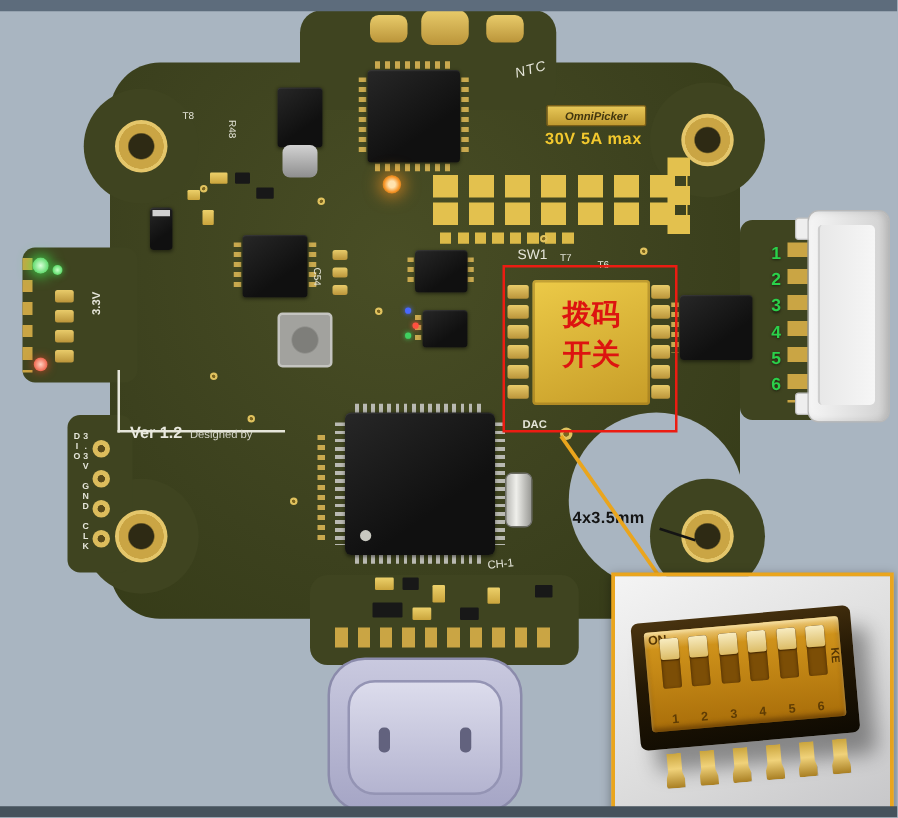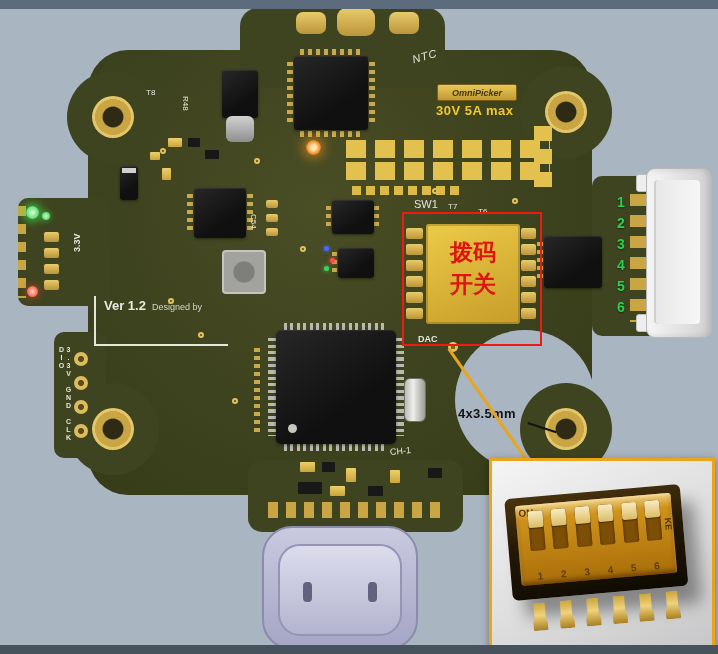--- a/index.html
+++ b/index.html
@@ -188,21 +188,21 @@
   <div class="silk" style="left:190px;top:96px;font-size:8px;transform:rotate(90deg);transform-origin:left top;">R48</div>
   <div class="silk" style="left:258px;top:214px;font-size:8px;transform:rotate(90deg);transform-origin:left top;">C54</div>
   <div class="silk" style="left:72px;top:252px;font-size:9px;font-weight:bold;transform:rotate(-90deg);transform-origin:left top;">3.3V</div>
   <div class="silk" style="left:392px;top:198px;font-size:11px;margin-left:22px;">SW1</div>
   <div class="silk" style="left:448px;top:202px;font-size:8px;">T7</div>
   <div class="silk" style="left:478px;top:207px;font-size:8px;">T6</div>
   <div class="silk" style="left:418px;top:334px;font-size:9px;font-weight:bold;">DAC</div>
   <div class="silk" style="left:390px;top:446px;font-size:9px;transform:rotate(-6deg);">CH-1</div>
 
   <div class="abs" style="left:94px;top:296px;width:134px;height:50px;border-left:2px solid #e6e6da;border-bottom:2px solid #e6e6da;padding:2px 0 0 8px;box-sizing:border-box;">
-    <div style="display:flex;align-items:baseline;gap:6px;">
+    <div style="display:flex;align-items:baseline;gap:6px;margin-top:40px;">
       <span style="color:#e9e9df;font-size:13px;font-weight:bold;">Ver 1.2</span>
       <span style="color:#d5d5ca;font-size:9px;">Designed by</span>
     </div>
   </div>
 
   <div class="silk" style="left:58px;top:346px;height:108px;writing-mode:vertical-rl;text-orientation:upright;font-size:7px;font-weight:bold;letter-spacing:1px;">3.3V GND CLK DIO</div>
   <div class="abs round" style="left:74px;top:352px;width:14px;height:14px;background:radial-gradient(circle,#5a4a1a 0 28%, #dcbc5c 32% 100%);"></div>
   <div class="abs round" style="left:74px;top:376px;width:14px;height:14px;background:radial-gradient(circle,#5a4a1a 0 28%, #dcbc5c 32% 100%);"></div>
   <div class="abs round" style="left:74px;top:400px;width:14px;height:14px;background:radial-gradient(circle,#5a4a1a 0 28%, #dcbc5c 32% 100%);"></div>
   <div class="abs round" style="left:74px;top:424px;width:14px;height:14px;background:radial-gradient(circle,#5a4a1a 0 28%, #dcbc5c 32% 100%);"></div>

